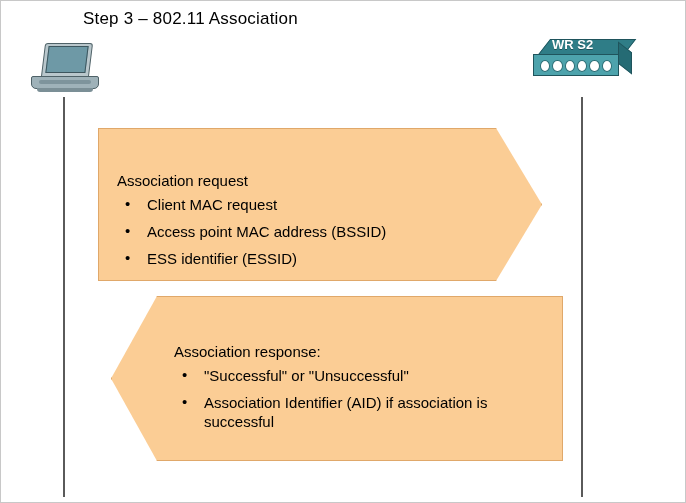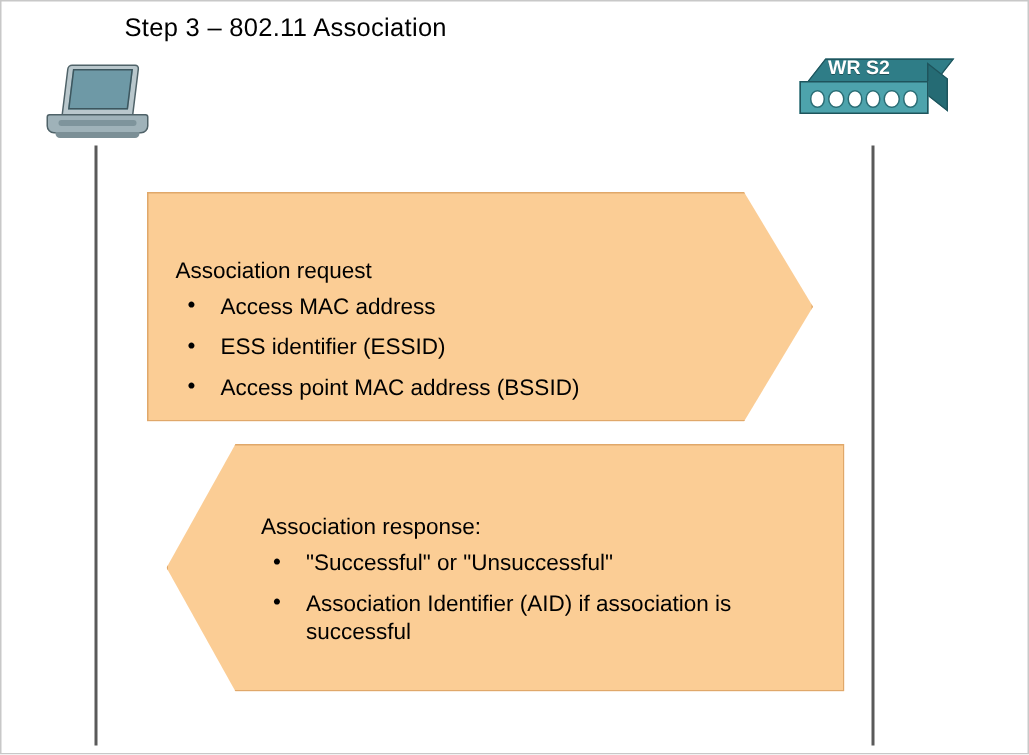--- a/index.html
+++ b/index.html
@@ -267,23 +267,23 @@
         <i></i>
         <i></i>
     </div>
     <div class="label">WR S2</div>
   </div>
 
   <div class="arrow right-pointing" id="arrow-request">
     <div class="arrow-content">
       <div class="arrow-heading">Association request</div>
       <ul class="bullets">
-        <li>Access MAC address</li>
+        <li>Client MAC request</li>
+        <li>Access point MAC address (BSSID)</li>
         <li>ESS identifier (ESSID)</li>
-        <li>Access point MAC address (BSSID)</li>
       </ul>
     </div>
   </div>
 
   <div class="arrow left-pointing" id="arrow-response">
     <div class="arrow-content">
       <div class="arrow-heading">Association response:</div>
       <ul class="bullets">
         <li>"Successful" or "Unsuccessful"</li>
         <li>Association Identifier (AID) if association is successful</li>

